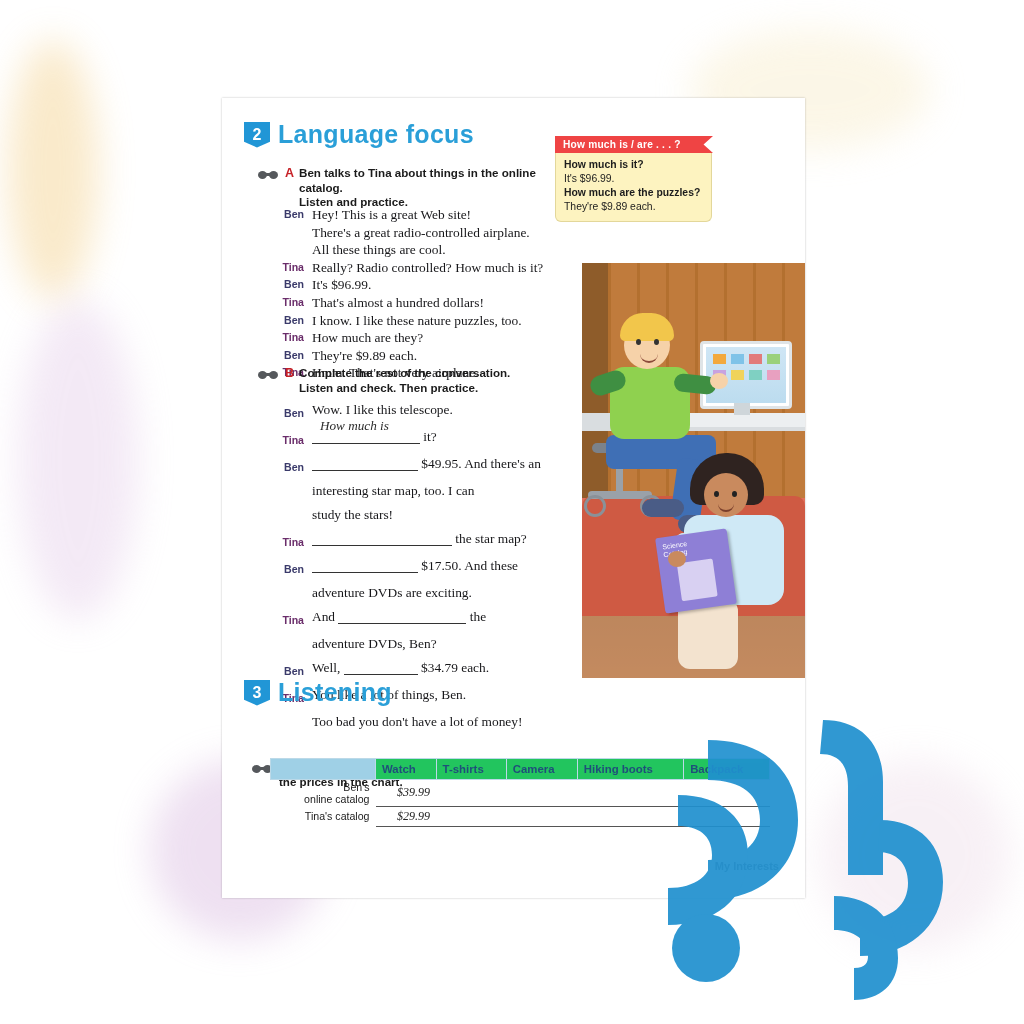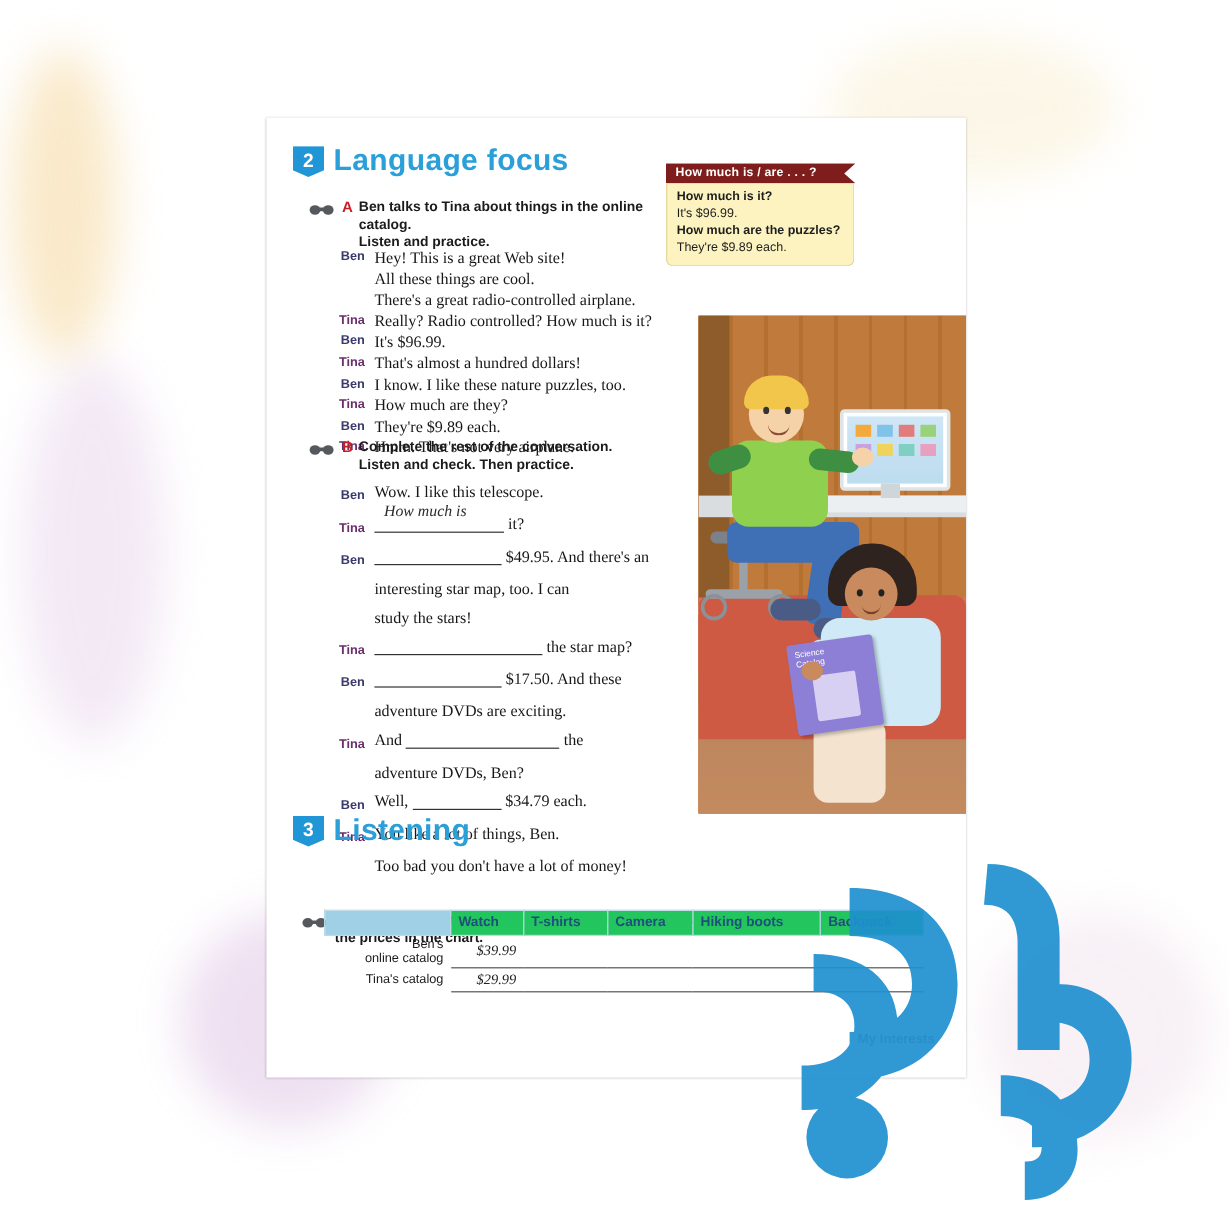--- a/index.html
+++ b/index.html
@@ -66,21 +66,21 @@
   .bline{display:flex;font-size:13.4px;line-height:24px;color:#17171a;}
   .bline .spk{padding-top:3px;}
   .blank{display:inline-block;border-bottom:1px solid #333;height:15px;vertical-align:-3px;}
   .handwrite{
     font-family:"Liberation Serif",serif;font-style:italic;font-size:13.2px;color:#2b2b2b;
   }
 
   
   .callout{position:absolute;left:333px;top:38px;width:155px;}
   .cal-banner{
-    background:#7f1d1d;color:#fff;font-family:"Liberation Sans",sans-serif;font-weight:bold;
+    background:#ef4444;color:#fff;font-family:"Liberation Sans",sans-serif;font-weight:bold;
     font-size:10.2px;padding:3px 8px;position:relative;width:142px;
     clip-path:polygon(0 0,100% 0,94% 50%,100% 100%,0 100%);
     letter-spacing:.2px;
   }
   .cal-body{
     background:#fdf3c0;border:1px solid #e3d79a;border-top:none;
     padding:5px 8px 7px 8px;width:139px;border-radius:0 0 6px 6px;
     font-family:"Liberation Sans",sans-serif;font-size:10.4px;line-height:14px;color:#1d1d1d;
   }
   .cal-body .b{font-weight:bold;}
@@ -189,24 +189,24 @@
       <span>Listen and practice.</span>
     </span>
   </div>
 
   <div class="dlg" style="position:absolute;left:36px;top:100px;width:300px;">
     <div class="line">
       <span class="spk">Ben</span>
       <span class="utt">Hey! This is a great Web site!</span>
     </div>
     <div class="line cont">
+      <span class="utt">There's a great radio-controlled airplane.</span>
+    </div>
+    <div class="line cont">
       <span class="utt">All these things are cool.</span>
-    </div>
-    <div class="line cont">
-      <span class="utt">There's a great radio-controlled airplane.</span>
     </div>
 
     <div class="line">
       <span class="spk tina">Tina</span>
       <span class="utt">Really? Radio controlled? How much is it?</span>
     </div>
     <div class="line">
       <span class="spk">Ben</span>
       <span class="utt">It's $96.99.</span>
     </div>

